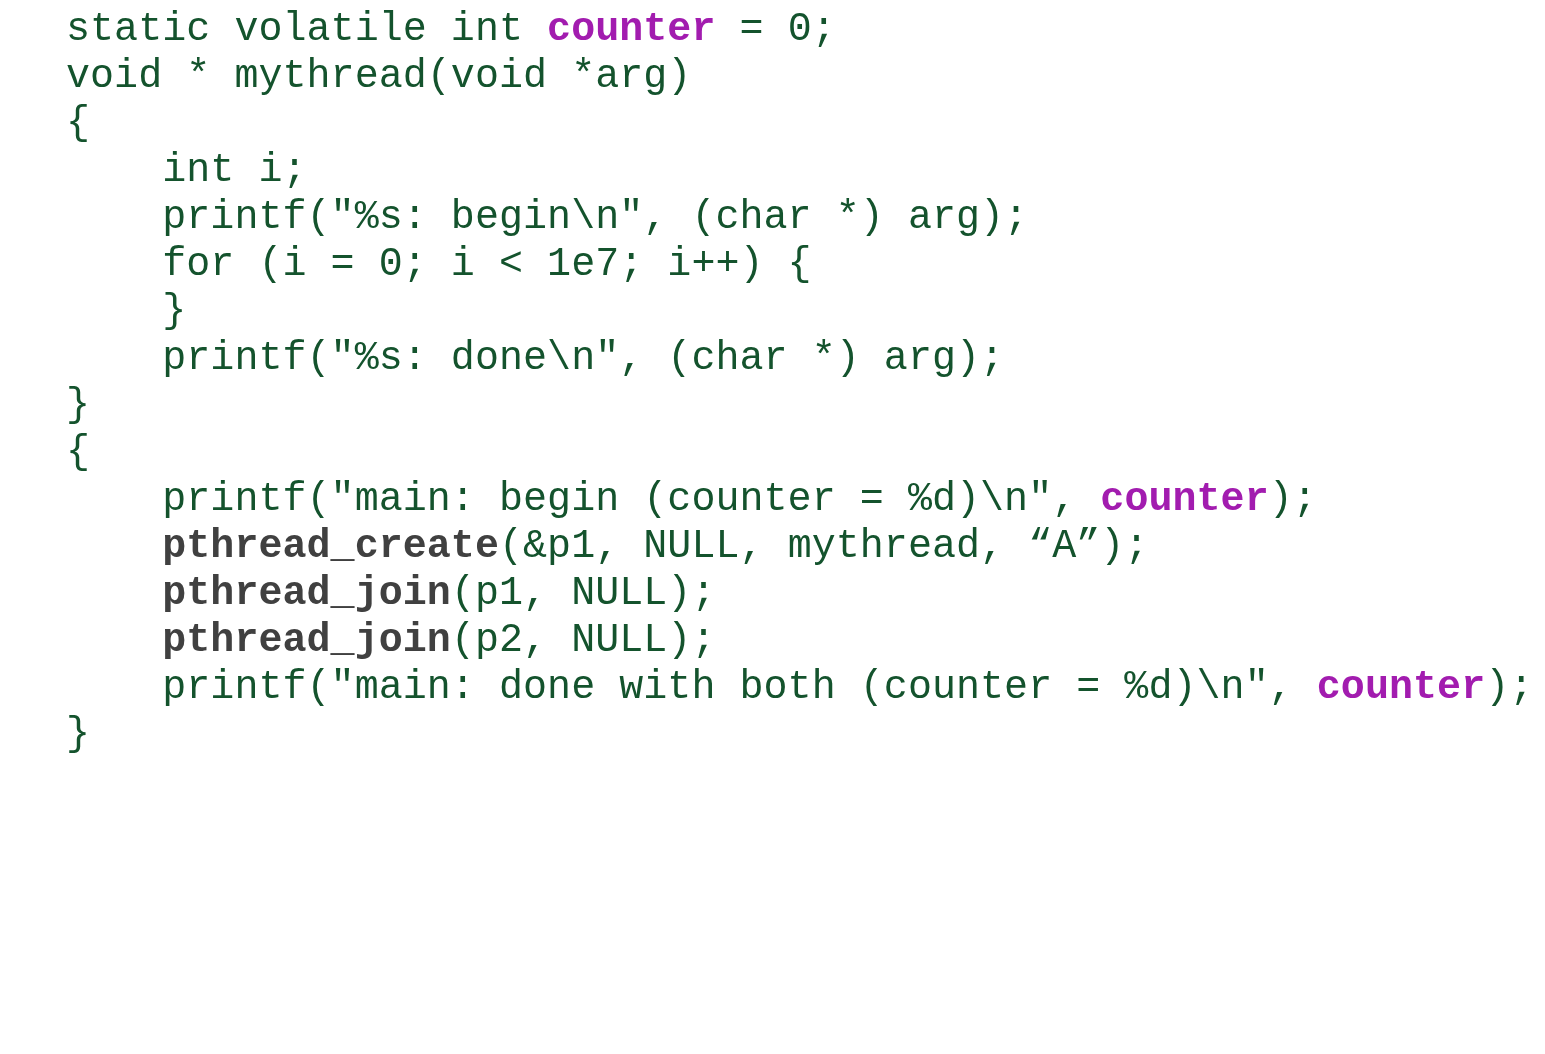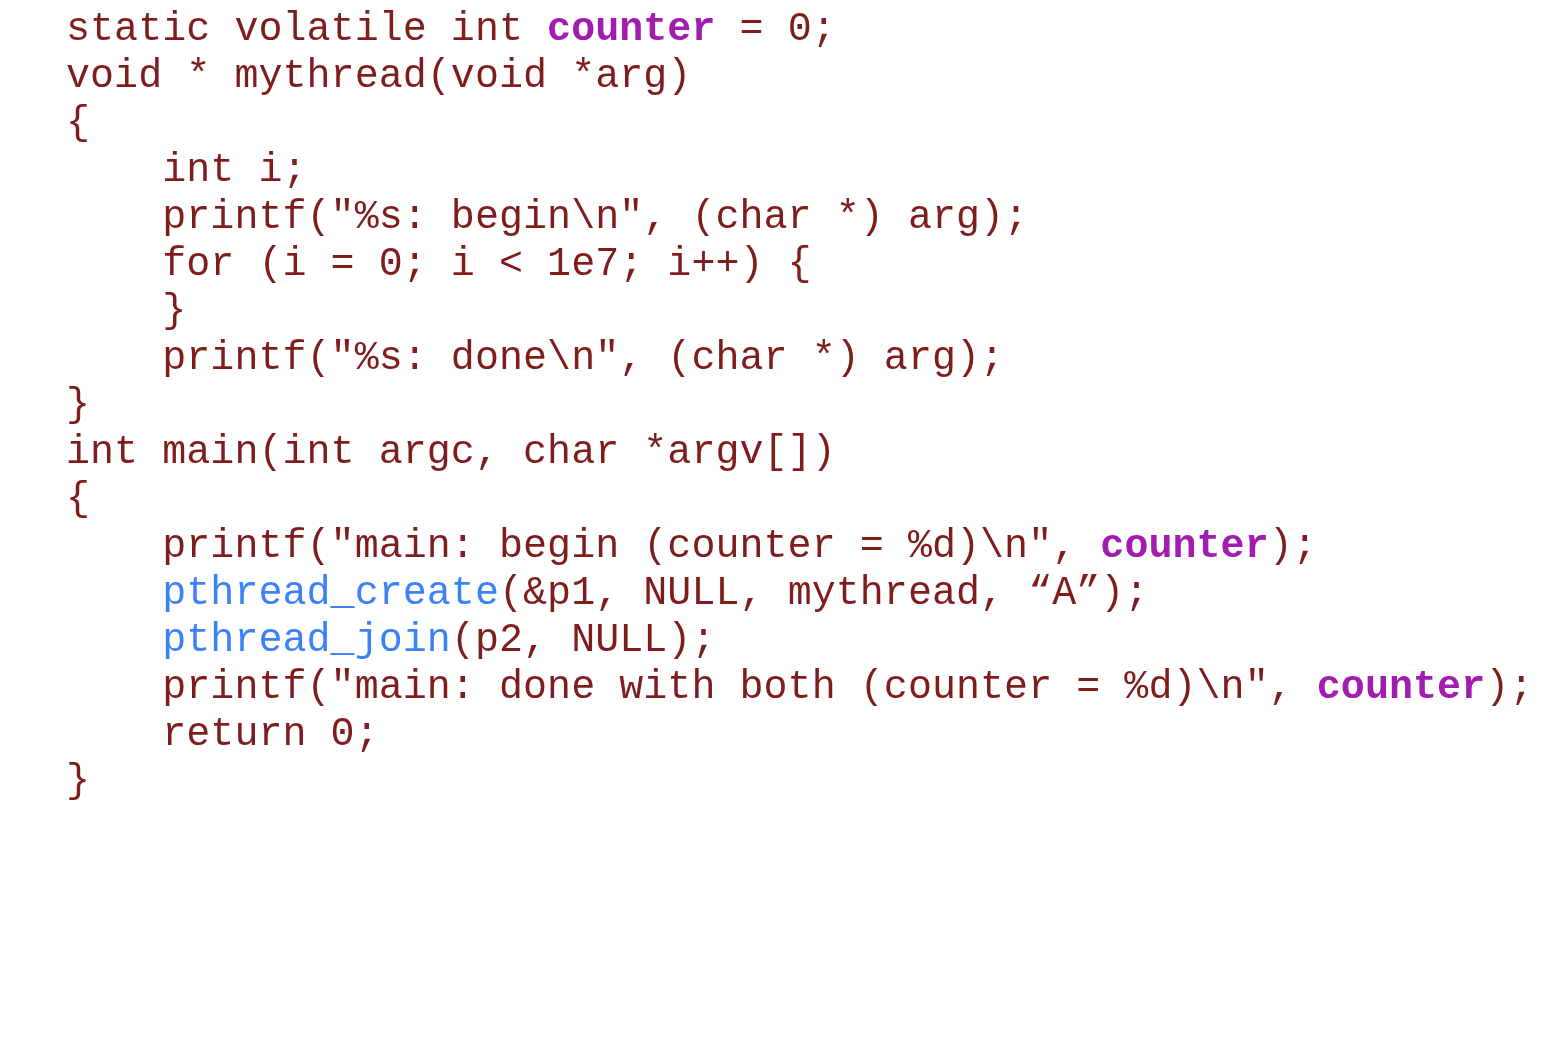--- a/index.html
+++ b/index.html
@@ -21,46 +21,45 @@
     font-family: "Liberation Mono", "DejaVu Sans Mono", monospace;
     font-size: 40px;
     line-height: 47px;
     height: 47px;
     white-space: pre;
     color: #000000;
     letter-spacing: 0.05px;
     font-weight: normal;
   }
   .tok-plain {
-    color: #7f1d1d;
+    color: #14532d;
     font-weight: normal;
   }
   .tok-var {
     color: #a21caf;
     font-weight: bold;
   }
   .tok-fn {
-    color: #3b82f6;
-    font-weight: normal;
+    color: #404040;
+    font-weight: bold;
   }
 </style>
 </head>
 <body>
 
 <div id="code-listing">
     <div class="code-line"><span class="tok-plain">static volatile int </span><span class="tok-var">counter</span><span class="tok-plain"> = 0;</span></div>
     <div class="code-line"><span class="tok-plain">void * mythread(void *arg)</span></div>
     <div class="code-line"><span class="tok-plain">{</span></div>
     <div class="code-line"><span class="tok-plain">    int i;</span></div>
     <div class="code-line"><span class="tok-plain">    printf("%s: begin\n", (char *) arg);</span></div>
     <div class="code-line"><span class="tok-plain">    for (i = 0; i &lt; 1e7; i++) {</span></div>
     <div class="code-line"><span class="tok-plain">    }</span></div>
     <div class="code-line"><span class="tok-plain">    printf("%s: done\n", (char *) arg);</span></div>
     <div class="code-line"><span class="tok-plain">}</span></div>
-    <div class="code-line"><span class="tok-plain">int main(int argc, char *argv[])</span></div>
     <div class="code-line"><span class="tok-plain">{</span></div>
     <div class="code-line"><span class="tok-plain">    printf("main: begin (counter = %d)\n", </span><span class="tok-var">counter</span><span class="tok-plain">);</span></div>
     <div class="code-line"><span class="tok-plain">    </span><span class="tok-fn">pthread_create</span><span class="tok-plain">(&amp;p1, NULL, mythread, “A”);</span></div>
+    <div class="code-line"><span class="tok-plain">    </span><span class="tok-fn">pthread_join</span><span class="tok-plain">(p1, NULL);</span></div>
     <div class="code-line"><span class="tok-plain">    </span><span class="tok-fn">pthread_join</span><span class="tok-plain">(p2, NULL);</span></div>
     <div class="code-line"><span class="tok-plain">    printf("main: done with both (counter = %d)\n", </span><span class="tok-var">counter</span><span class="tok-plain">);</span></div>
-    <div class="code-line"><span class="tok-plain">    return 0;</span></div>
     <div class="code-line"><span class="tok-plain">}</span></div>
   </div>
 
 </body></html>

